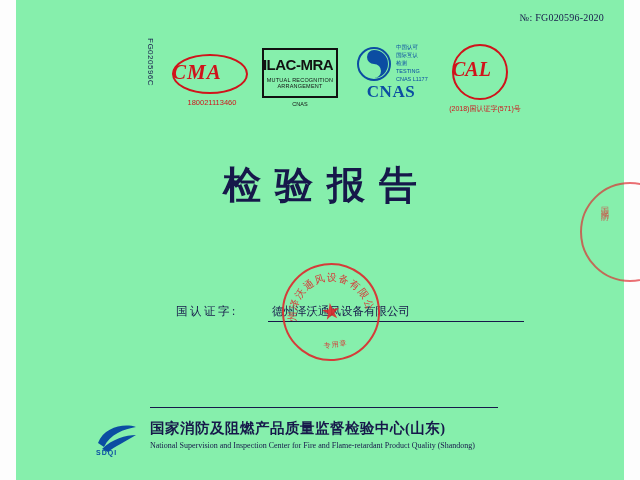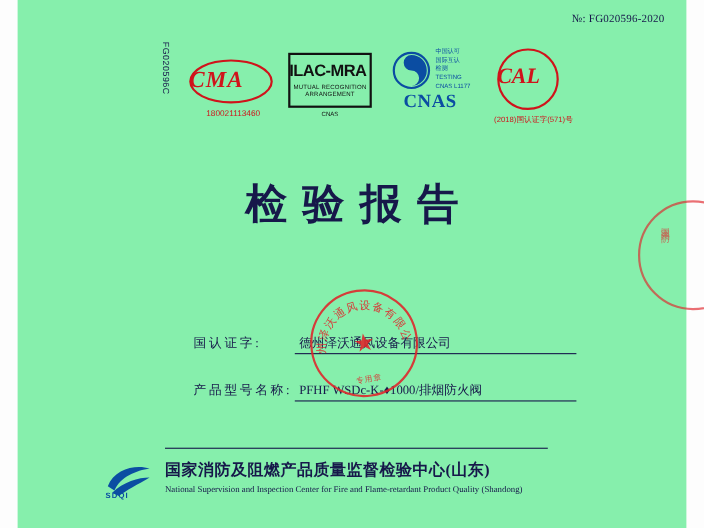--- a/index.html
+++ b/index.html
@@ -451,25 +451,20 @@
   <div class="seal-right">
     <div class="seal-right-text">国家消防</div>
   </div>
 
   <div class="fields">
     <div class="field-row">
       <div class="field-label">国认证字:</div>
       <div class="field-value">德州泽沃通风设备有限公司</div>
       <div class="field-line"></div>
     </div>
-    <div class="field-row">
-      <div class="field-label">产品型号名称:</div>
-      <div class="field-value">PFHF WSDc-K-♦1000/排烟防火阀</div>
-      <div class="field-line"></div>
-    </div>
   </div>
 
   <div class="seal">
     <svg class="seal-arc-text" viewBox="0 0 94 94">
       <defs>
         <path id="sealArc" d="M 11 52 A 36 36 0 0 1 83 52" fill="none"></path>
       </defs>
       <text font-size="10" fill="#e0242a" letter-spacing="1.2" font-family="Liberation Serif, serif">
         <textPath href="#sealArc" startOffset="50%" text-anchor="middle">德州泽沃通风设备有限公司</textPath>
       </text>

